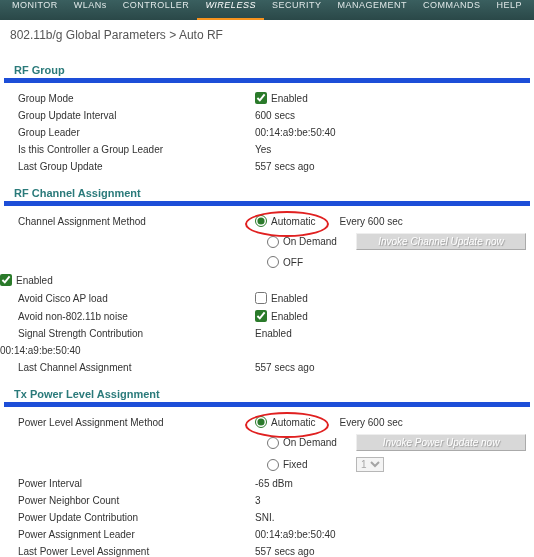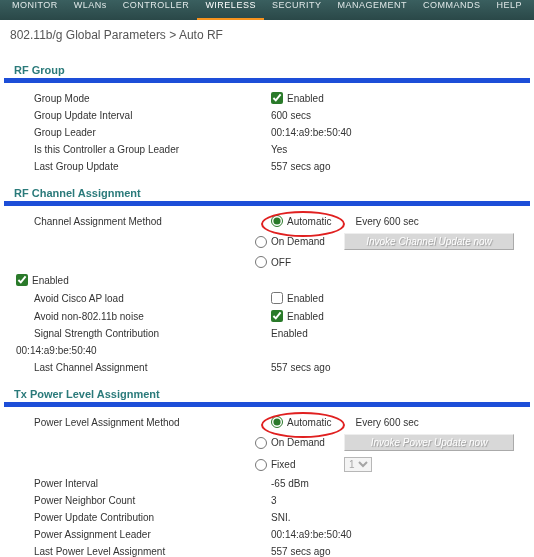--- a/index.html
+++ b/index.html
@@ -1,42 +1,42 @@
 <!DOCTYPE html>
 <html><head>
 <meta charset="utf-8">
 <style>
   * { box-sizing: border-box; margin: 0; padding: 0; }
   body { font-family: Verdana, Arial, sans-serif; font-size: 10px; width: 534px; background: #fff; color: #333; }
   
   .topnav { background: linear-gradient(#3a5f5f, #2a4848); height: 20px; display: flex; padding: 0 4px; }
   .topnav .item { color: #e0e8e8; font-size: 9px; padding: 0 8px; letter-spacing: 0.5px; cursor: pointer; }
-  .topnav .item.active { color: #fff; border-bottom: 2px solid #f7931e; padding-bottom: 1px; }
+  .topnav .item.active { color: #fff; border-bottom: 2px solid #f7931e; padding-bottom: 1px; font-style: italic; }
   
   .breadcrumb { padding: 8px 10px 10px; font-size: 12px; color: #555; }
   
   .section-title { color: #2a7a7a; font-size: 11px; font-weight: bold; padding: 4px 10px 2px; border-bottom: 5px solid #1d4ed8; margin: 8px 4px 6px; }
   
-  .row { display: flex; align-items: center; padding: 3px 16px; font-size: 10px; color: #333; }
+  .row { display: flex; align-items: center; padding: 3px 0; font-size: 10px; color: #333; }
   .lbl { width: 255px; padding-left: 18px; }
   .val { flex: 1; display: flex; align-items: center; gap: 4px; }
   .every { margin-left: 20px; color: #333; }
   
   input[type=checkbox], input[type=radio] { width: 12px; height: 12px; accent-color: #2a7a2a; }
   
   .btn { background: #d8d8d8; border: 1px solid #aaa; border-top-color: #eee; border-left-color: #eee; color: #fff; font-size: 10px; padding: 2px 8px; text-shadow: 1px 1px 1px #999; font-style: italic; cursor: pointer; min-width: 170px; text-align: center; }
   select { font-size: 10px; border: 1px solid #999; background: #f0f0f0; }
   
   .circle { position: relative; }
   .circle::before {
     content: ""; position: absolute; border: 2px solid #e02020; border-radius: 50%;
     left: -10px; top: -4px; width: 80px; height: 22px; pointer-events: none;
   }
   
-  .sub-row { padding-left: 255px; display: flex; gap: 4px; padding-top: 3px; padding-bottom: 3px; font-size: 10px; }
+  .sub-row { padding-left: 255px; display: flex; gap: 4px; padding-top: 3px; padding-bottom: 3px; font-size: 10px; margin-left: 12px; }
   .sub-radio { display: flex; align-items: center; gap: 4px; width: 85px; }
 </style>
 </head>
 <body>
 
 <div class="topnav">
   <span class="item">MONITOR</span>
   <span class="item">WLANs</span>
   <span class="item">CONTROLLER</span>
   <span class="item active">WIRELESS</span>

